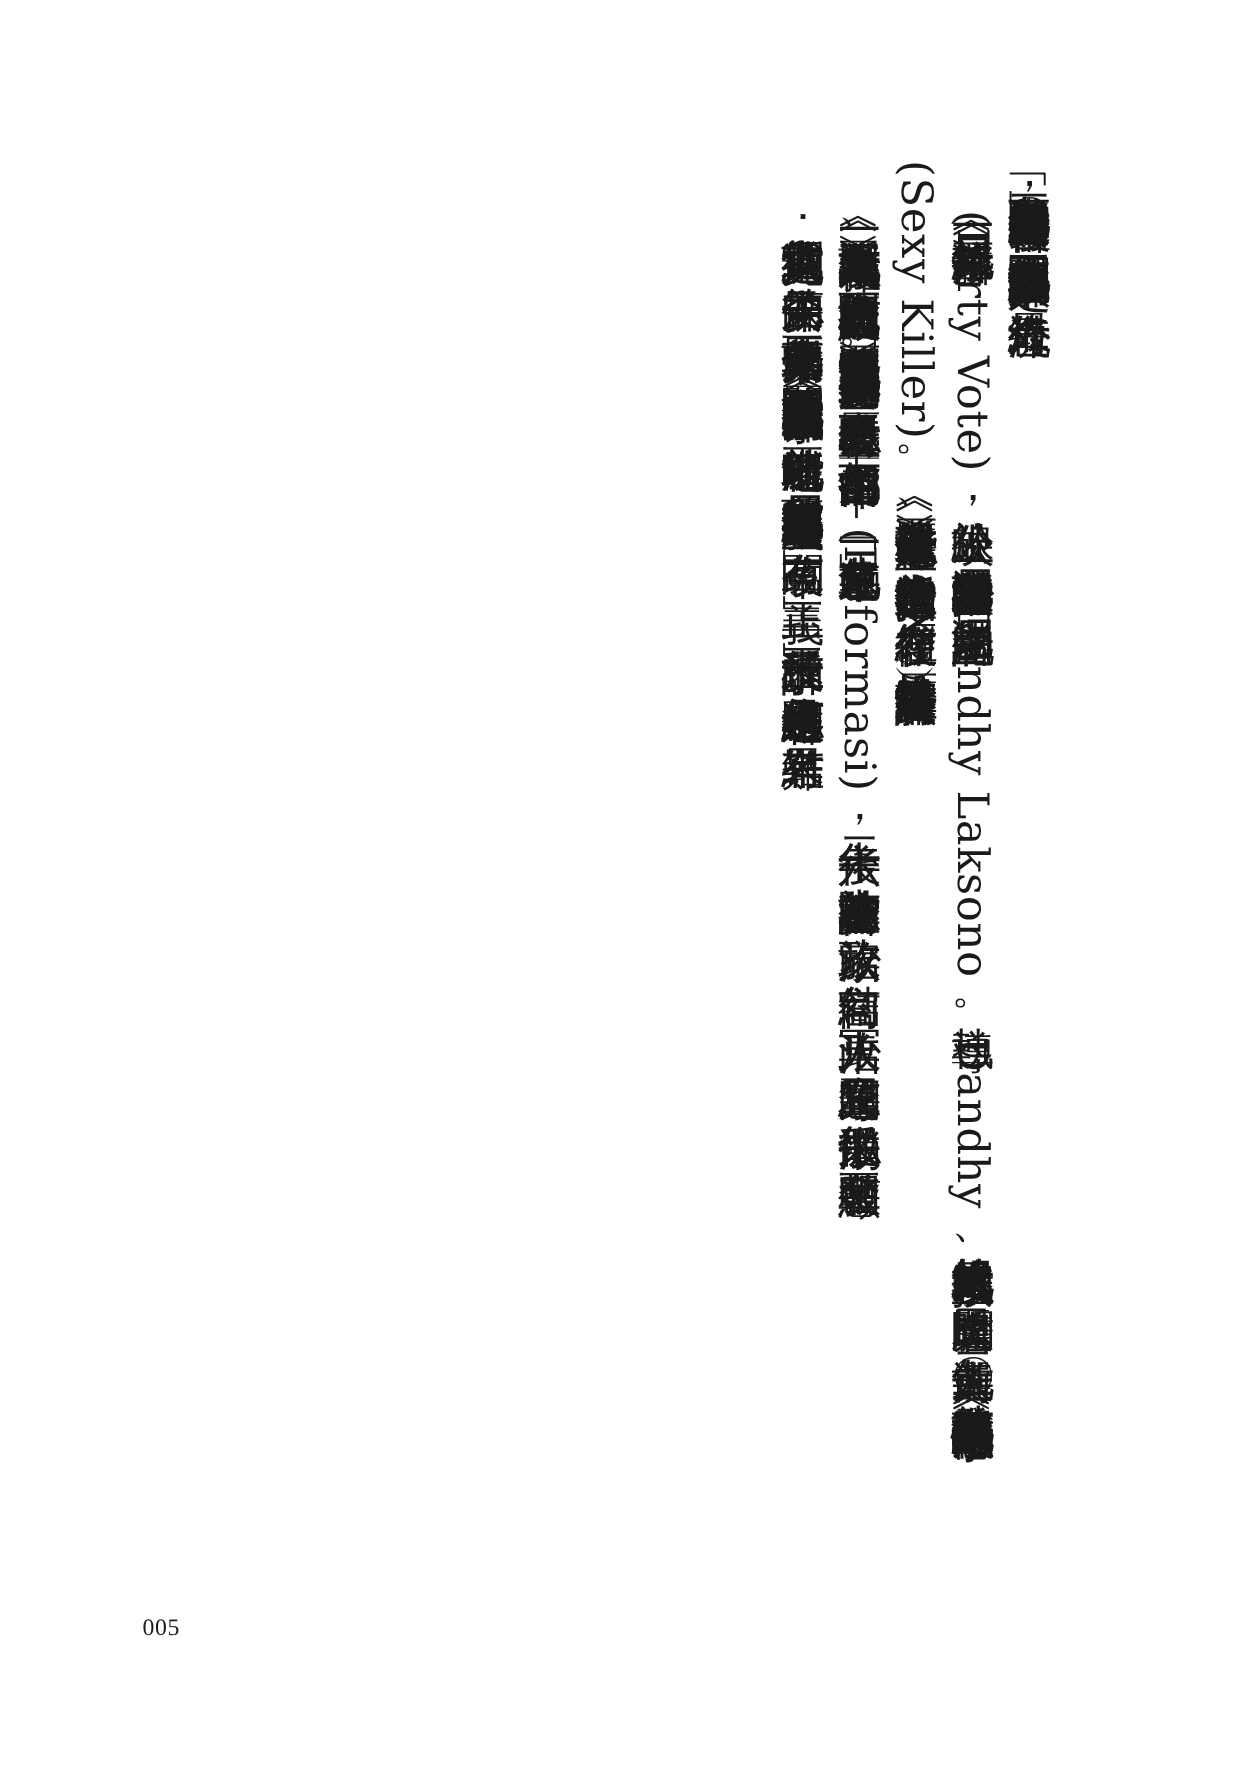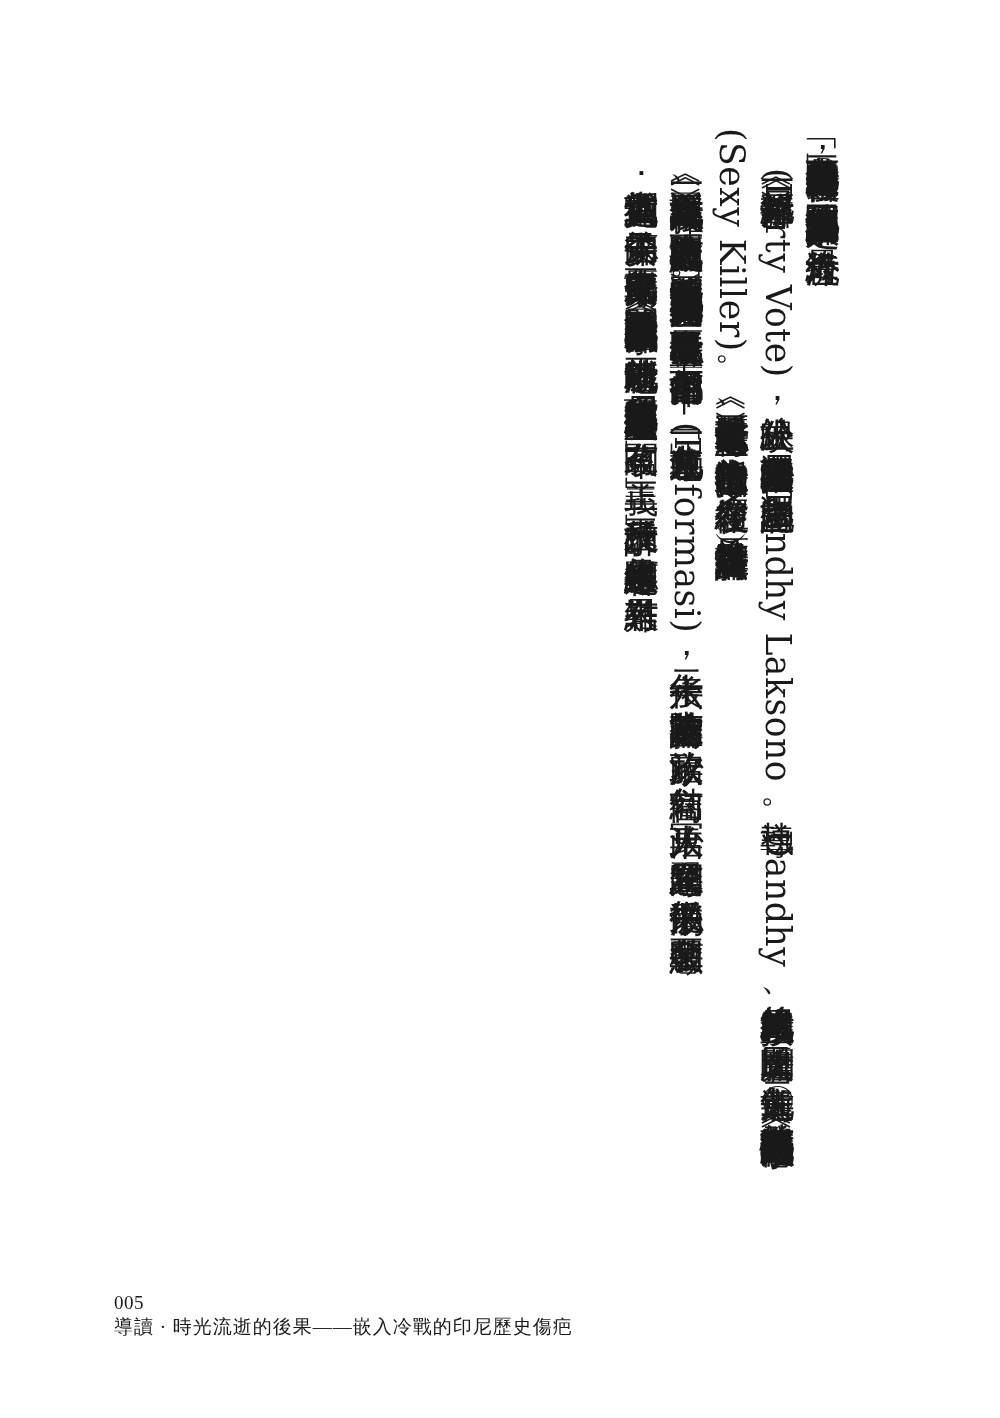--- a/index.html
+++ b/index.html
@@ -16,35 +16,33 @@
     font-size: 34.6px;
     line-height: 45.3px;
     letter-spacing: 0.5px;
     text-orientation: mixed;
   }
   .para { margin: 0; padding: 0; }
   .para.indent { text-indent: 1em; }
   .para.noindent { text-indent: 0; }
   .footer {
     position: absolute; left: 114px; top: 1292px;
-    font-size: 19px; display: flex; align-items: flex-start;
+    font-size: 19px; display: flex; align-items: flex-end;
     font-family: "Liberation Serif", "DejaVu Serif", serif;
-    flex-direction: column;
   }
   .folio { width: 72px; letter-spacing: 0.5px; }
   .running-head { letter-spacing: 1px; }
 </style>
 </head>
 <body>
 
 <div class="page">
   <div class="body-text">
     <p class="para noindent">「九三〇事件」與隨之而起的反共大屠殺及右翼軍官奪權後，他們不得不陷入「忠誠於哪個共和國」的抉擇之中，最終流亡海外。</p>
     <p class="para indent">另一部紀錄片《髒票》(Dirty Vote) 於線上公映，講述印尼選舉舞弊和政治操控，由印尼獨立記者 Dandhy Laksono 執導。Dandhy 的紀錄片素來以風格直接、題目大膽聞名，二〇一九年大選前，他曾發布一部討論採礦業黑暗面的紀錄片《性感殺手》(Sexy Killer)。《髒票》提出佐科威政府疑似違背中立、暗中為普拉伯沃助選的指控，一經發布便在 X（原推特）等社交媒體引起廣泛討論。</p>
     <p class="para indent">《流亡》試圖為一九六五年以來複雜、血腥而陰沉的歷史「打破沉默」，《髒票》直問一九九八年民主化改革以來的「自由民主」究竟多大程度落到實處。二者歷史時段看似互不重疊，但都指向當下的印尼——一九九八年「改革運動」(Reformasi) 二十六年後，本應被革除的言論管控、家族政治、官商勾結、軍人政治、左翼禁忌等問題，似乎從未消散，甚至愈發明顯。</p>
     <p class="para indent">當我們進入班納迪克．安德森的弟子、東南亞歷史學家傑弗瑞．羅賓遜關於一九六五至六六年大屠殺的權威著作《殺戮的季節》，就能更清晰地瞭解，印尼的現當代歷史緣何有著揮之不去的軍國主義陰影，有關「改革」、「正義」、「平反」的種種訴求，為何總是顯得進退維谷、難有結果。</p>
   </div>
 
   <div class="footer">
     <span class="folio">005</span>
-    <span class="running-head">導讀 · 時光流逝的後果——嵌入冷戰的印尼歷史傷疤</span>
   </div>
 </div>
 
 </body></html>

